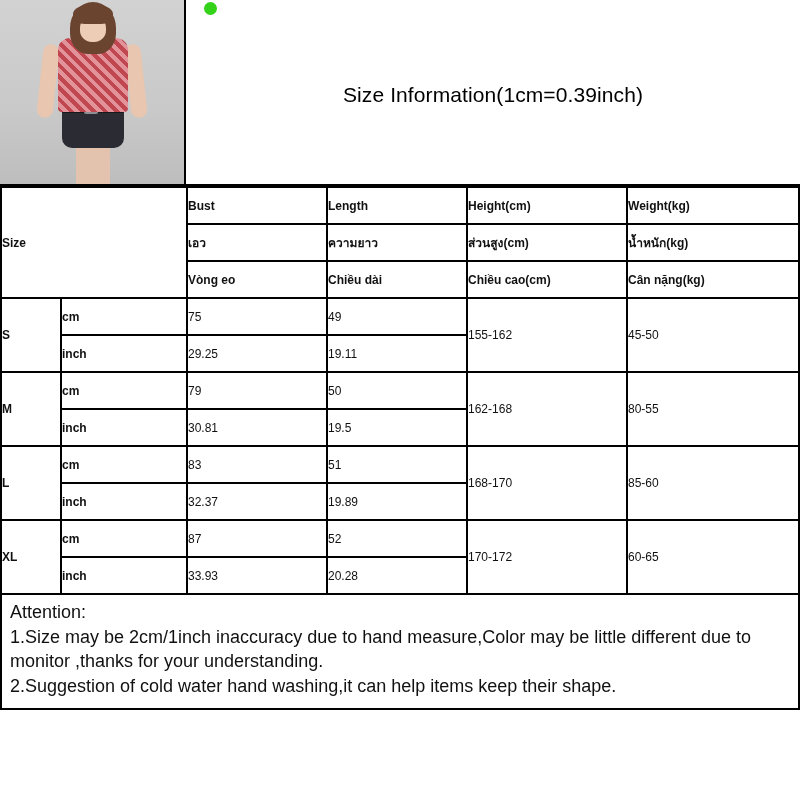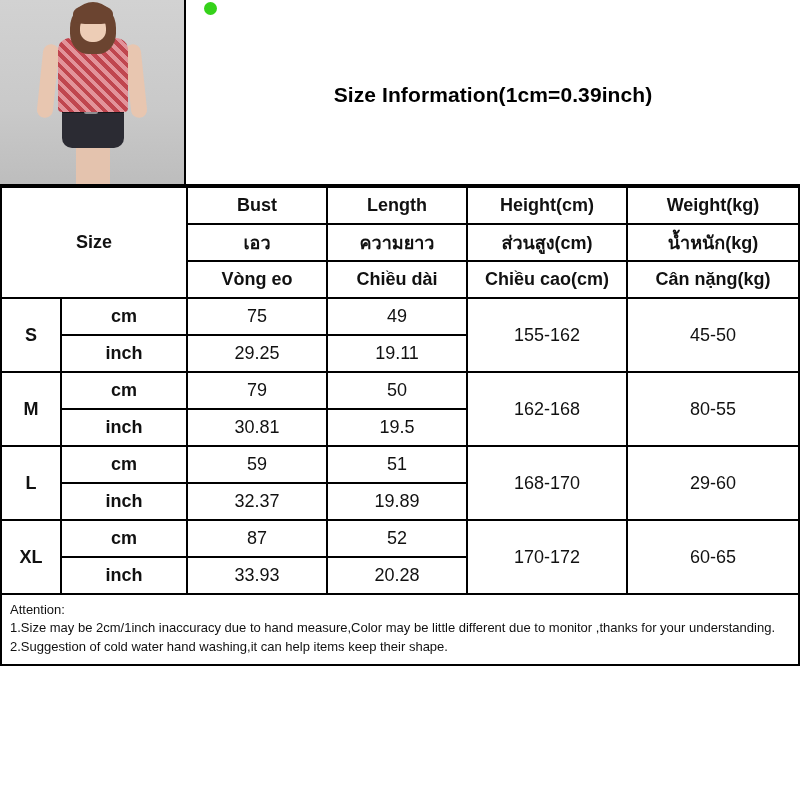--- a/index.html
+++ b/index.html
@@ -129,21 +129,21 @@
     flex: 1;
     display: flex;
     flex-direction: column;
     align-items: center;
     justify-content: center;
     gap: 6px;
     padding-top: 6px;
   }
   .title-line {
     font-size: 21px;
-    font-weight: bold;
+    font-weight: normal;
     color: #000;
     letter-spacing: 0.1px;
     line-height: 1.25;
     text-align: left;
   }
 
   .green-dot {
     position: absolute;
     left: 204px;
     top: 2px;
@@ -154,23 +154,22 @@
   }
 
   
   table.size-table {
     border-collapse: collapse;
     width: 800px;
     table-layout: fixed;
   }
   table.size-table td, table.size-table th {
     border: 2px solid #000;
-    text-align: center;
     vertical-align: middle;
-    font-size: 18px;
+    font-size: 12px;
     color: #111;
     padding: 0;
     height: 35px;
   }
   .col-size   { width: 60px; }
   .col-unit   { width: 126px; }
   .col-bust   { width: 140px; }
   .col-length { width: 140px; }
   .col-height { width: 160px; }
   .col-weight { width: 172px; }
@@ -201,21 +200,21 @@
   }
 
   
   .note {
     box-sizing: border-box;
     width: 800px;
     padding: 6px 8px 8px 8px;
     border-left: 2px solid #000;
     border-right: 2px solid #000;
     border-bottom: 2px solid #000;
-    font-size: 13px;
+    font-size: 18px;
     line-height: 1.33;
     color: #111;
   }
   .note div { margin: 0 0 1px 0; }
 </style>
 </head>
 <body>
 
 <div class="page">
 
@@ -296,24 +295,24 @@
       </tr>
       <tr>
         <td class="unit">inch</td>
         <td class="val">30.81</td>
         <td class="val">19.5</td>
       </tr>
 
       <tr>
         <td class="size-letter" rowspan="2">L</td>
         <td class="unit">cm</td>
-        <td class="val">59</td>
+        <td class="val">83</td>
         <td class="val">51</td>
         <td class="span-val" rowspan="2">168-170</td>
-        <td class="span-val" rowspan="2">29-60</td>
+        <td class="span-val" rowspan="2">85-60</td>
       </tr>
       <tr>
         <td class="unit">inch</td>
         <td class="val">32.37</td>
         <td class="val">19.89</td>
       </tr>
 
       <tr>
         <td class="size-letter" rowspan="2">XL</td>
         <td class="unit">cm</td>

